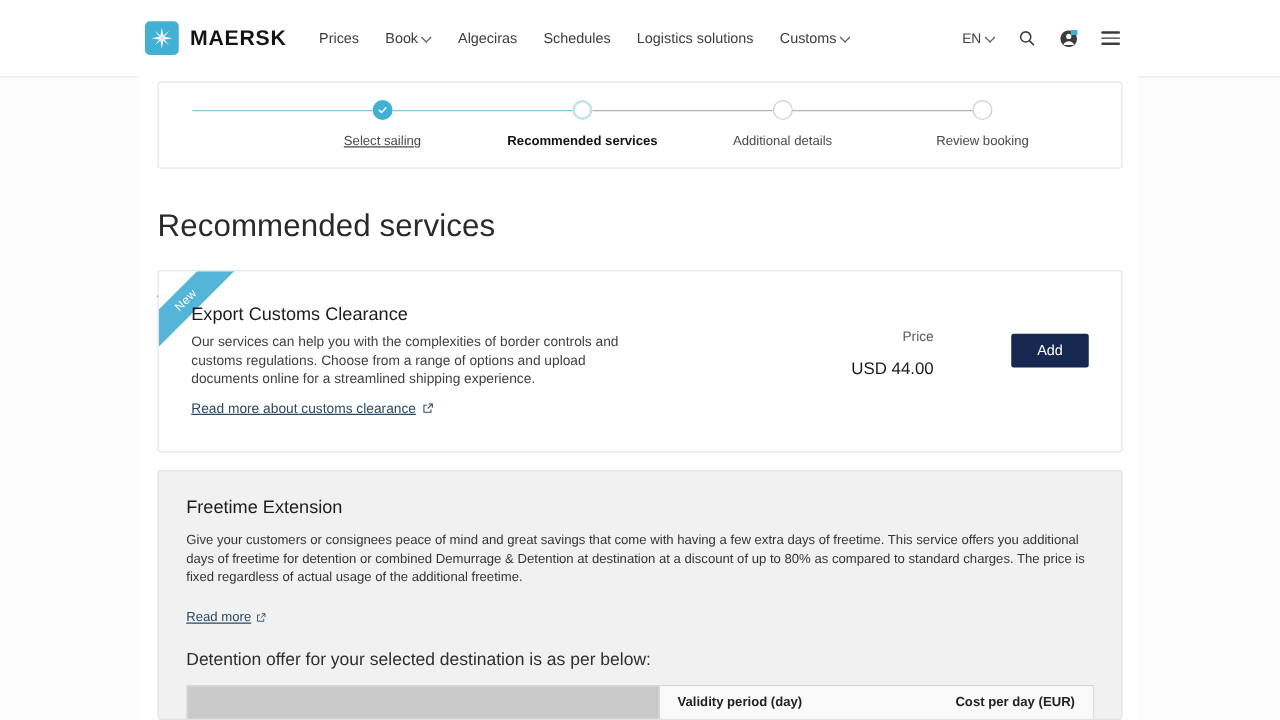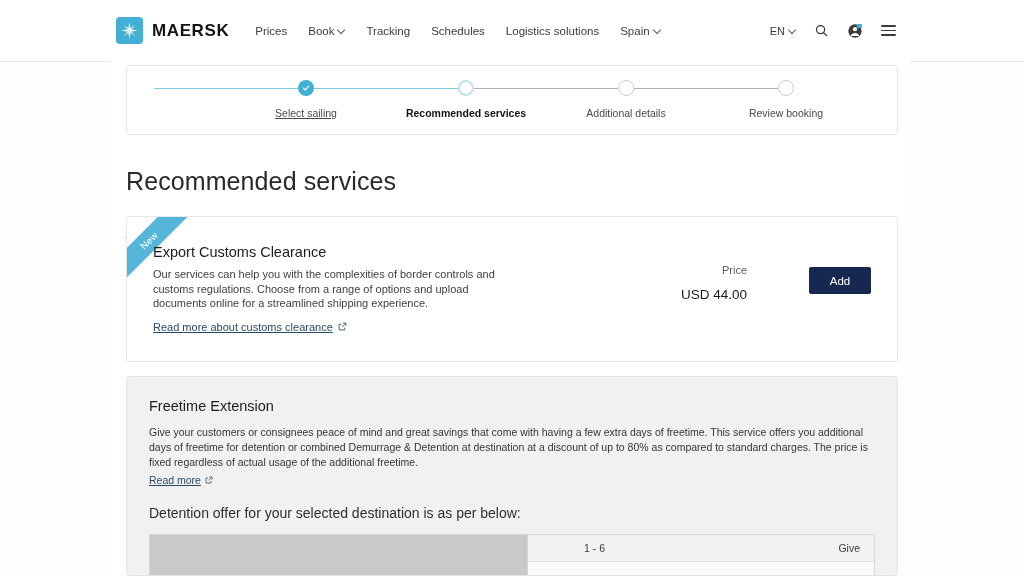--- a/index.html
+++ b/index.html
@@ -123,21 +123,21 @@
 
   
   .card-freetime {
     position: absolute; top: 331px; left: 16px; width: 772px; height: 200px;
     background: #f1f1f1; border: 1px solid #e2e2e2; border-radius: 3px; overflow: hidden;
   }
   .ft-pad { padding: 21px 22px 0 22px; }
   .ft-title { font-size: 14.5px; color: #1c1c1c; }
   .ft-desc { margin-top: 11px; font-size: 10.5px; line-height: 1.42; color: #353535; }
   .ft-link {
-    margin-top: 4px; font-size: 10.5px; color: #2b4a63; text-decoration: underline;
+    margin-top: 18px; font-size: 10.5px; color: #2b4a63; text-decoration: underline;
     display: inline-flex; align-items: center; gap: 4px; cursor: pointer;
   }
   .ft-sub { margin-top: 17px; font-size: 14px; color: #2e2e2e; }
 
   
   .ft-table {
     margin-top: 13px; display: flex; width: 726px; border: 1px solid #d6d6d6; border-bottom: none;
   }
   .tbl-left { width: 377px; background: #c9c9c9; position: relative; min-height: 55px; }
   .tbl-left-row {
@@ -186,30 +186,30 @@
 
     <div class="nav">
       <div class="nav-item">
         <span>Prices</span>
       </div>
       <div class="nav-item">
         <span>Book</span>
         <span class="chev"></span>
       </div>
       <div class="nav-item">
-        <span>Tracking</span>
+        <span>Algeciras</span>
       </div>
       <div class="nav-item">
         <span>Schedules</span>
       </div>
       <div class="nav-item">
         <span>Logistics solutions</span>
       </div>
       <div class="nav-item">
-        <span>Spain</span>
+        <span>Customs</span>
         <span class="chev"></span>
       </div>
     </div>
 
     <div class="header-right">
       <div class="lang">
         <span>EN</span>
         <span class="chev"></span>
       </div>
       <div class="hicon">
@@ -319,20 +319,24 @@
         <div class="ft-sub">Detention offer for your selected destination is as per below:</div>
 
         <div class="ft-table">
           <div class="tbl-left">
             <div class="tbl-left-row">
               <span class="radio"></span>
               <span class="dest-label">Algeciras, Spain</span>
             </div>
           </div>
           <div class="tbl-right">
+            <div class="trow head">
+              <span class="th col-a">Validity period (day)</span>
+              <span class="th col-b">Cost per day (EUR)</span>
+            </div>
             <div class="trow body">
               <span class="td col-a">1 - 6</span>
               <span class="td col-b">Give</span>
             </div>
           </div>
         </div>
       </div>
     </div>
 
   </div>

